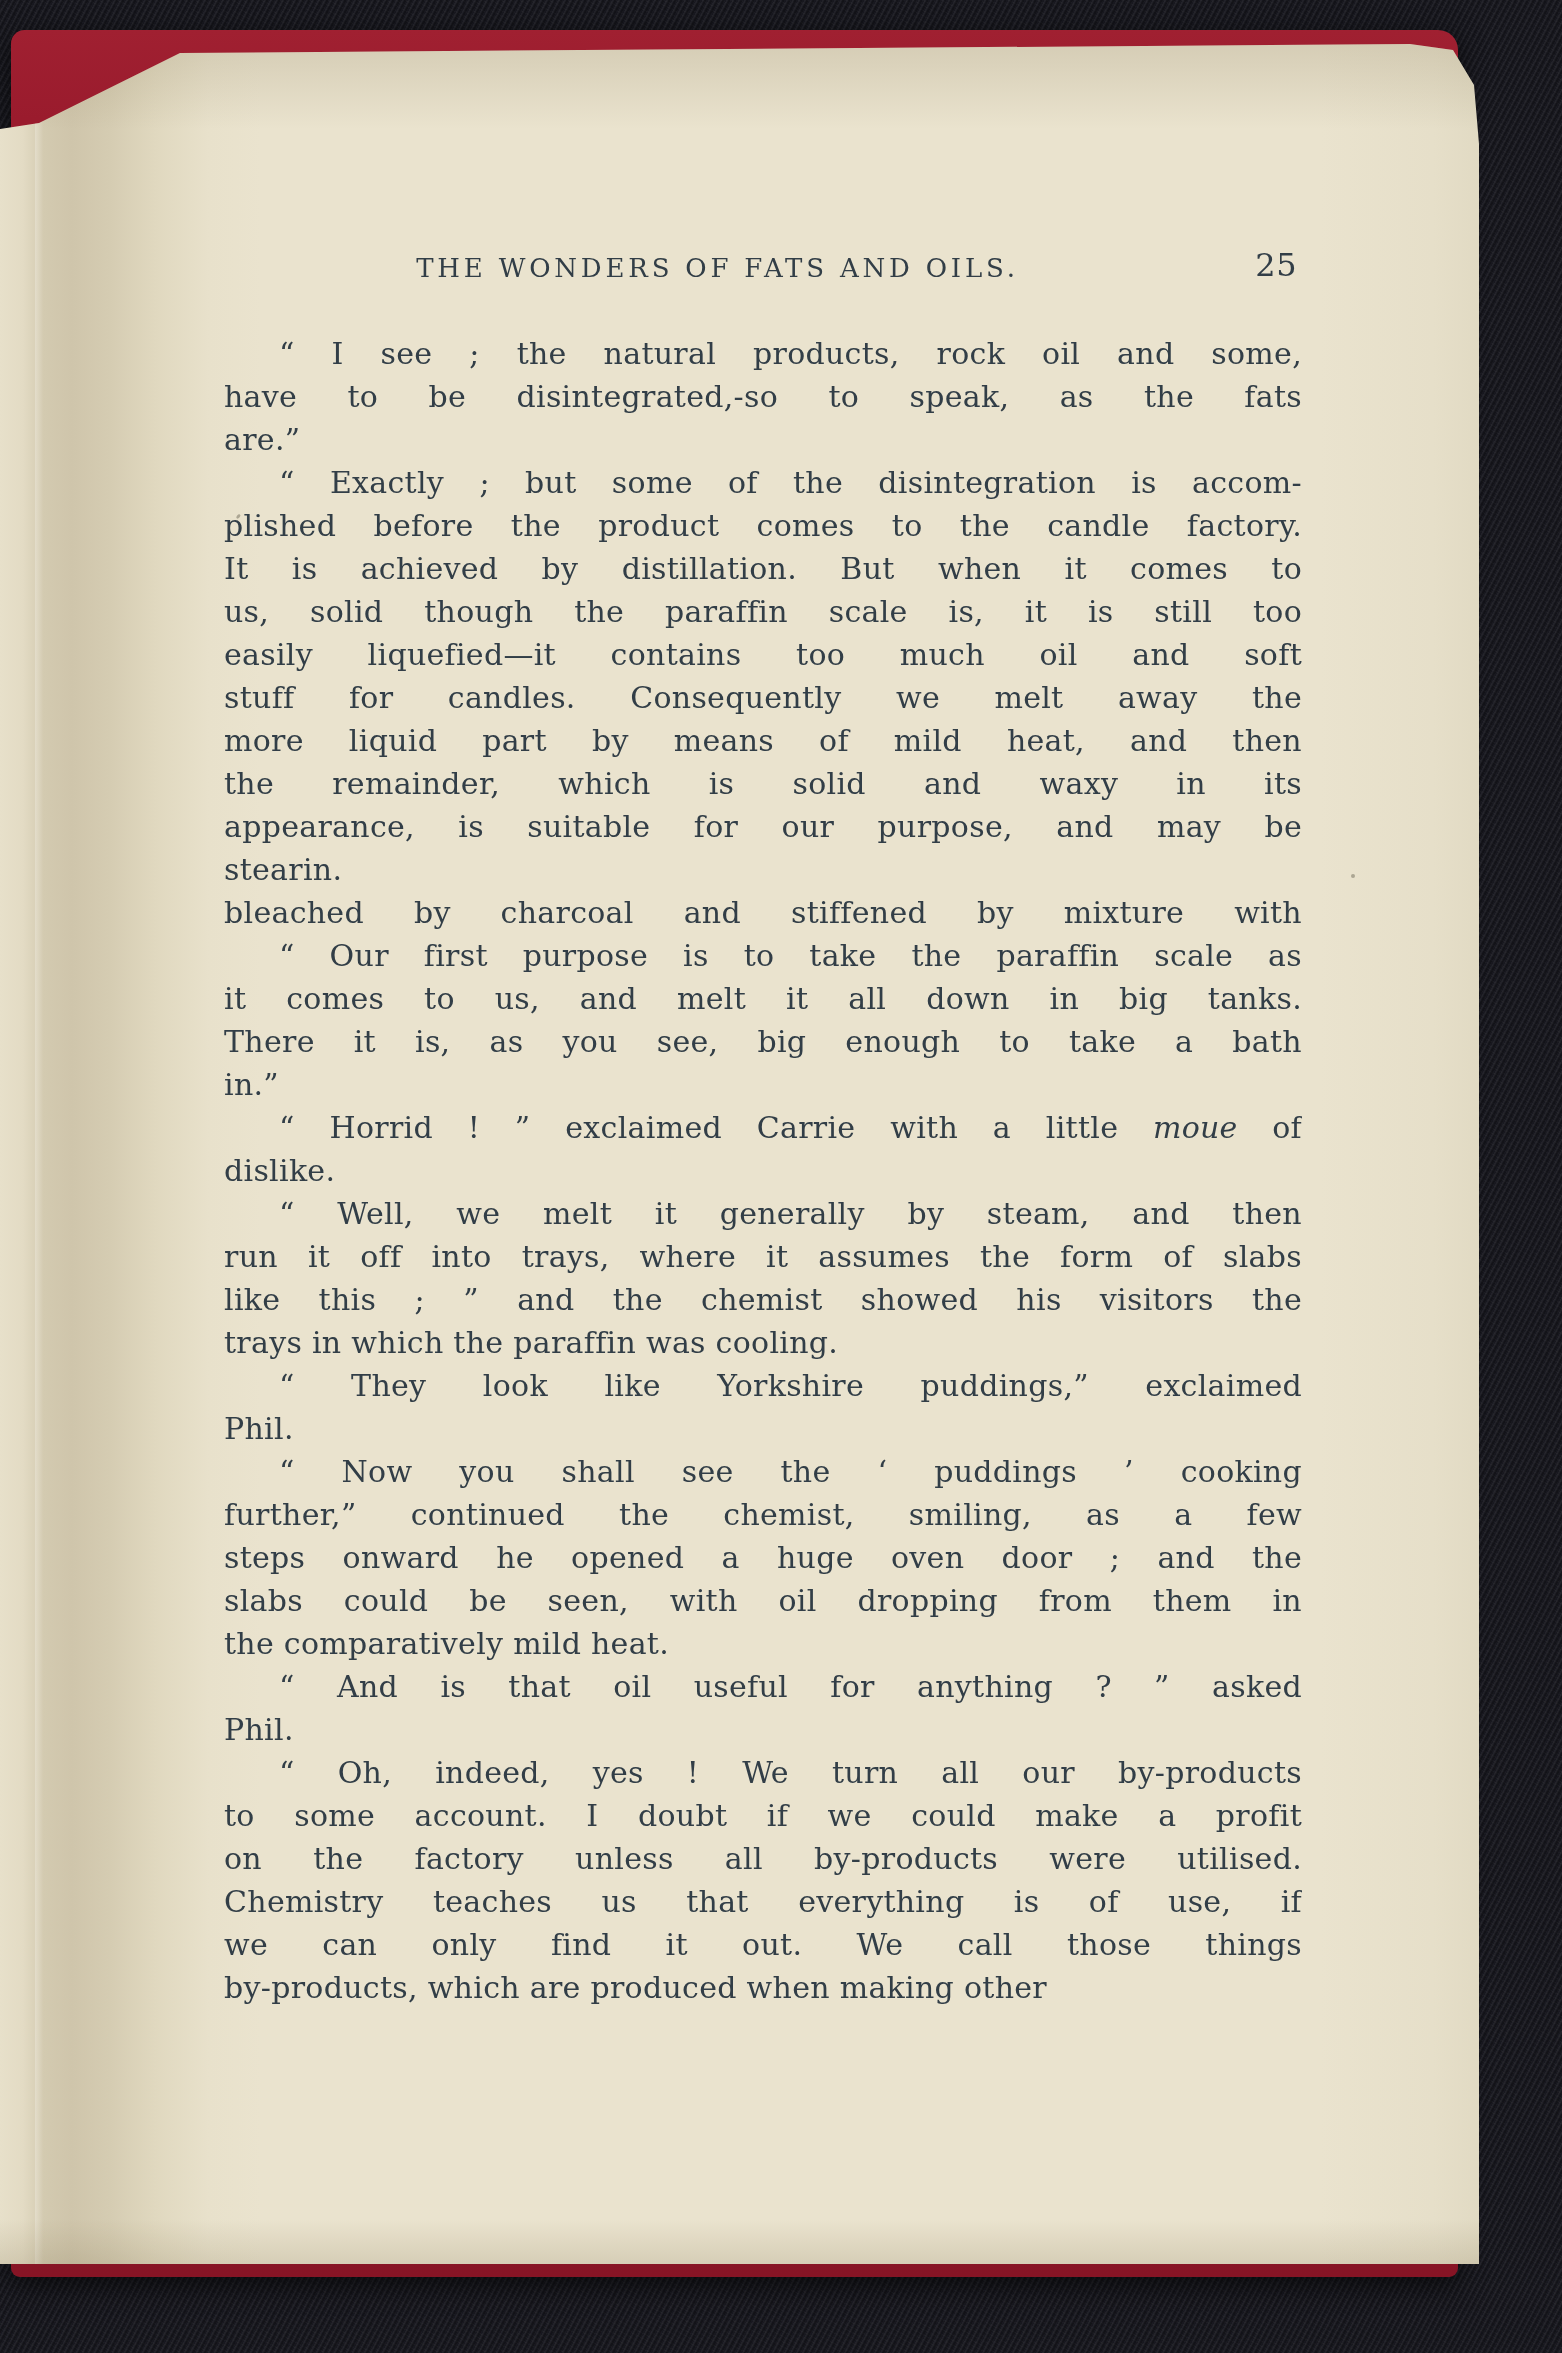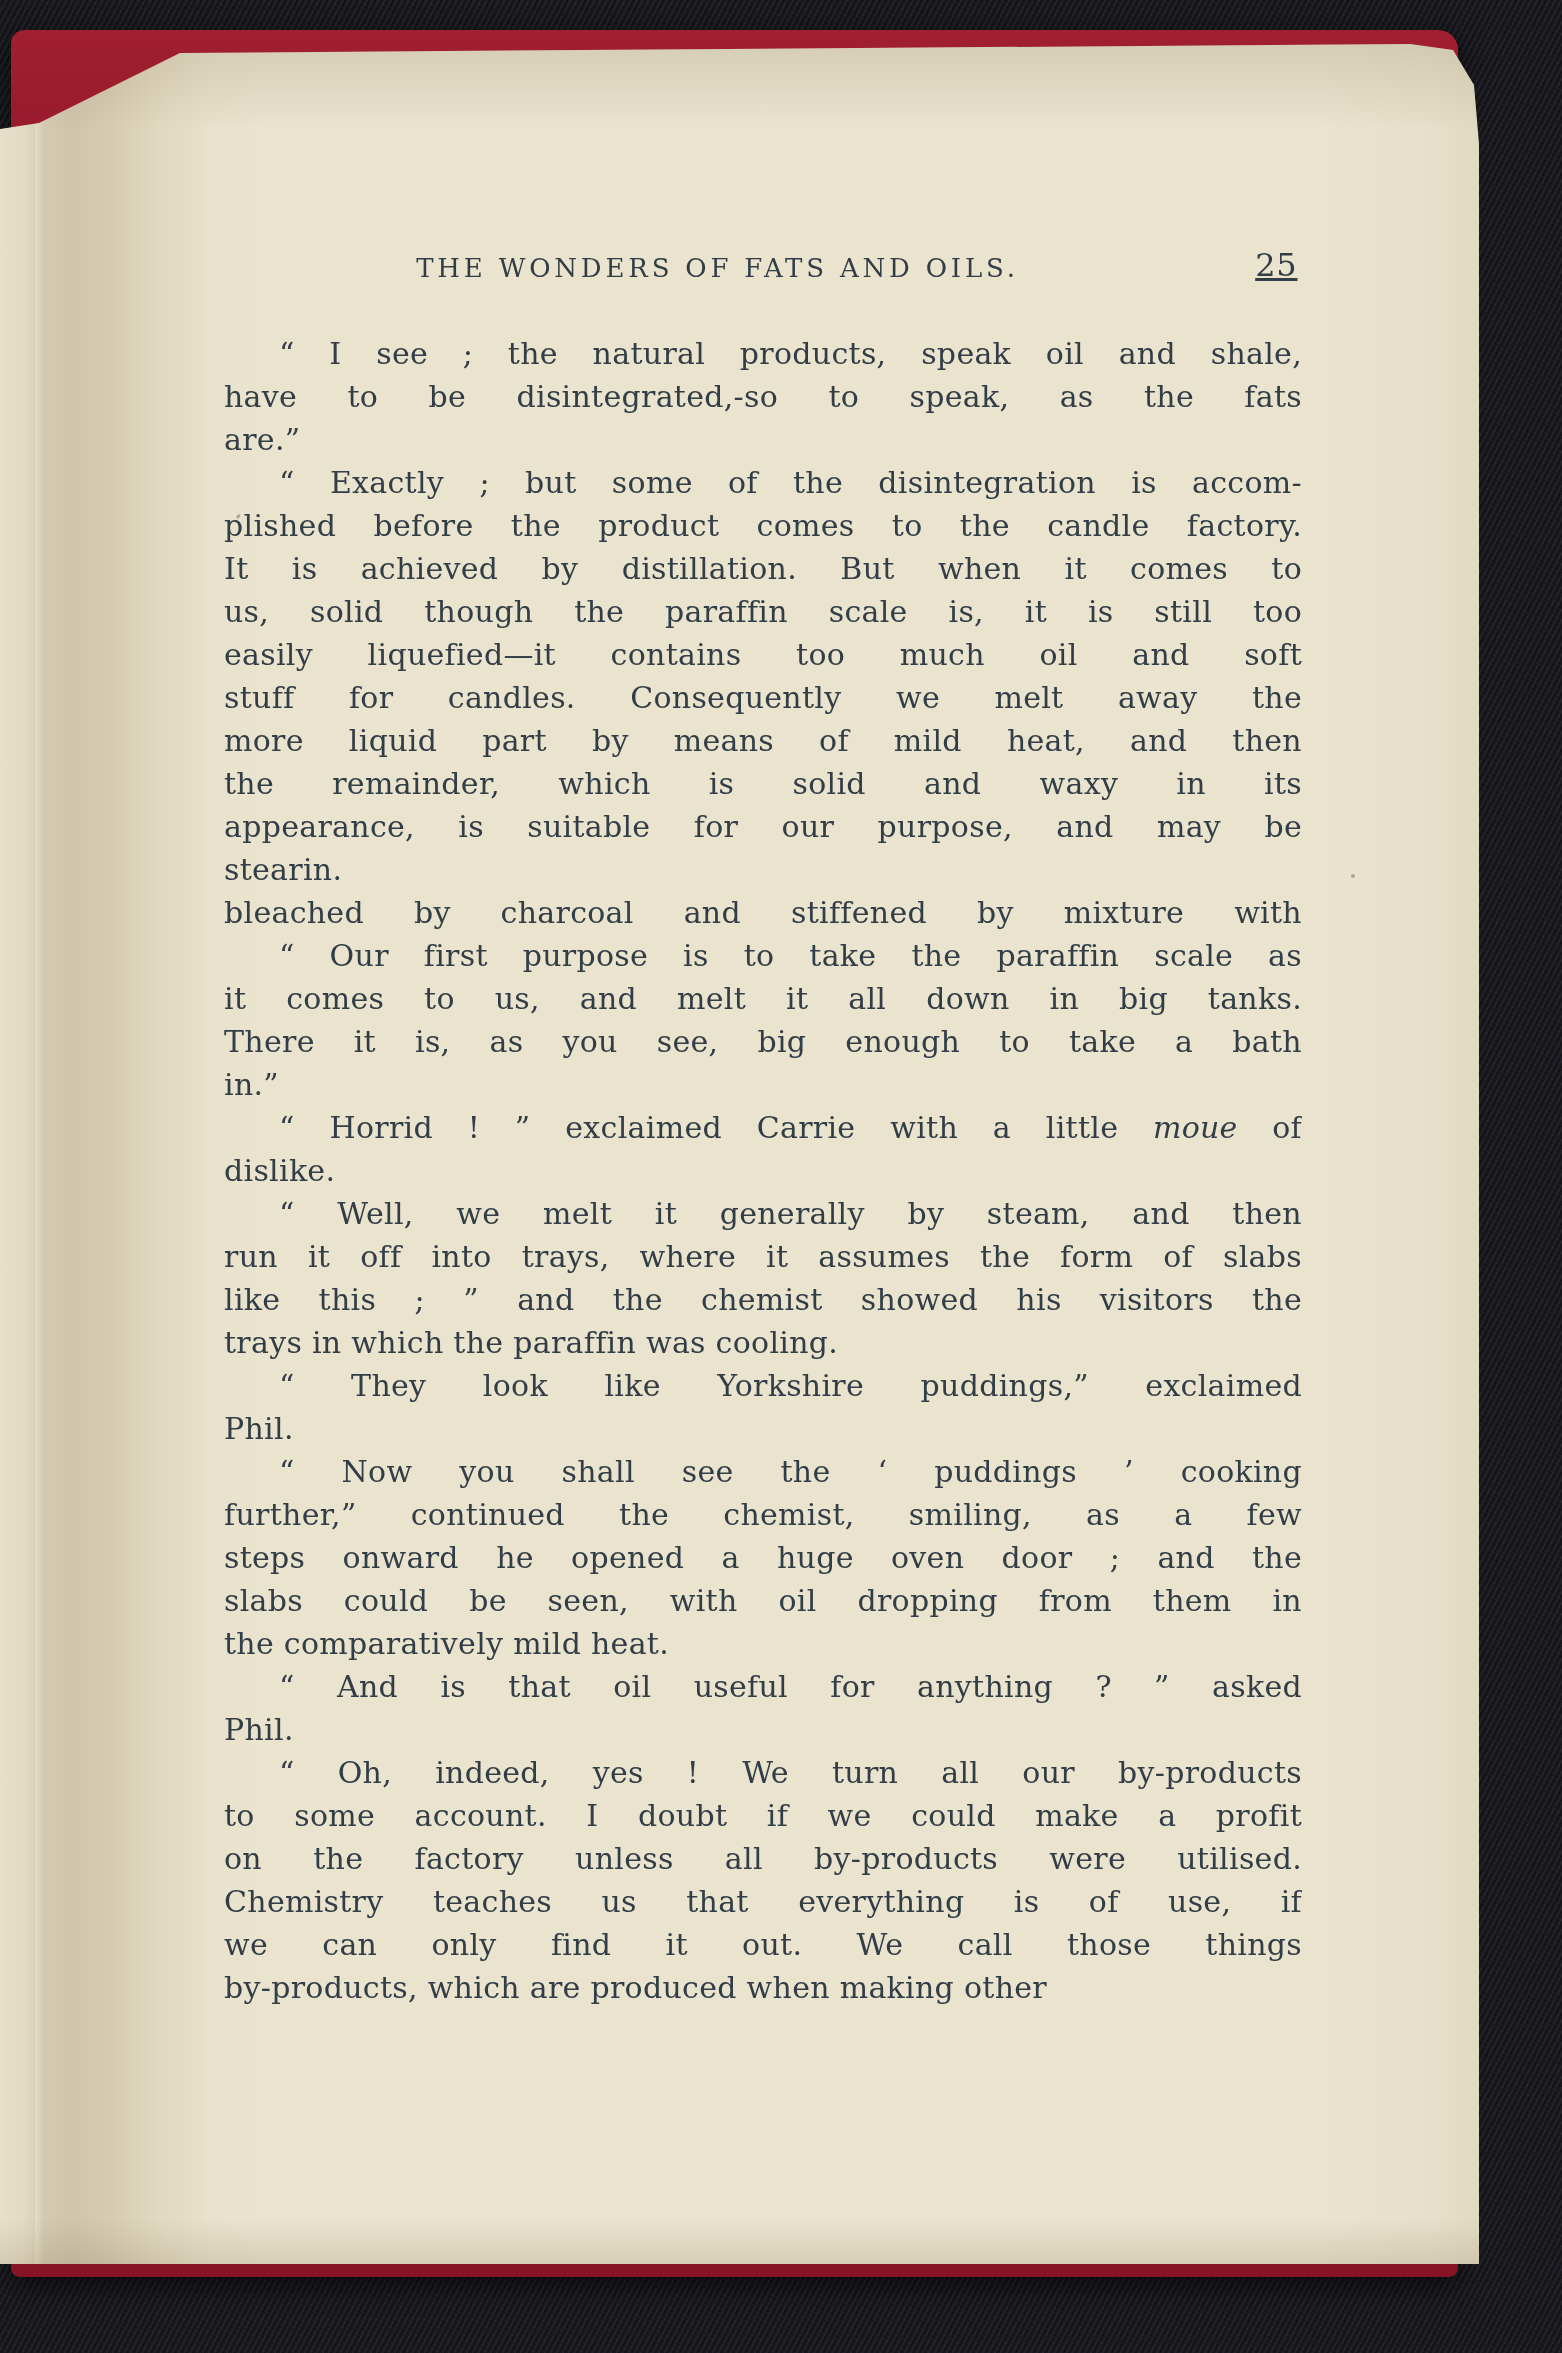--- a/index.html
+++ b/index.html
@@ -85,21 +85,20 @@
     text-align: center;
     font-size: 26px;
     letter-spacing: 3.8px;
     line-height: 36px;
     padding-right: 91px; 
   }
   .running-head .pageno {
     position: absolute; right: 4.5px; top: -4.5px;
     font-size: 32px;
     letter-spacing: 0.8px;
-    text-decoration: underline;
   }
   .text-block {
     font-size: 30px;
     line-height: 43px;
     letter-spacing: 0.3px;
   }
   .para { margin: 0; }
   .line {
     white-space: normal;
     text-align: justify;
@@ -137,21 +136,21 @@
   <div class="speck s1"></div>
   <div class="speck s2"></div>
 
   <div class="content">
     <div class="running-head">
       <div class="title">THE WONDERS OF FATS AND OILS.</div>
       <div class="pageno">25</div>
     </div>
     <div class="text-block">
         <div class="para">
-          <div class="line first">“ I see ; the natural products, speak oil and shale,</div>
+          <div class="line first">“ I see ; the natural products, rock oil and some,</div>
           <div class="line">have to be disintegrated,-so to speak, as the fats</div>
           <div class="line last">are.”</div>
         </div>
         <div class="para">
           <div class="line first">“ Exactly ; but some of the disintegration is accom-</div>
           <div class="line">plished before the product comes to the candle factory.</div>
           <div class="line">It is achieved by distillation.  But when it comes to</div>
           <div class="line">us, solid though the paraffin scale is, it is still too</div>
           <div class="line">easily liquefied—it contains too much oil and soft</div>
           <div class="line">stuff for candles.  Consequently we melt away the</div>

